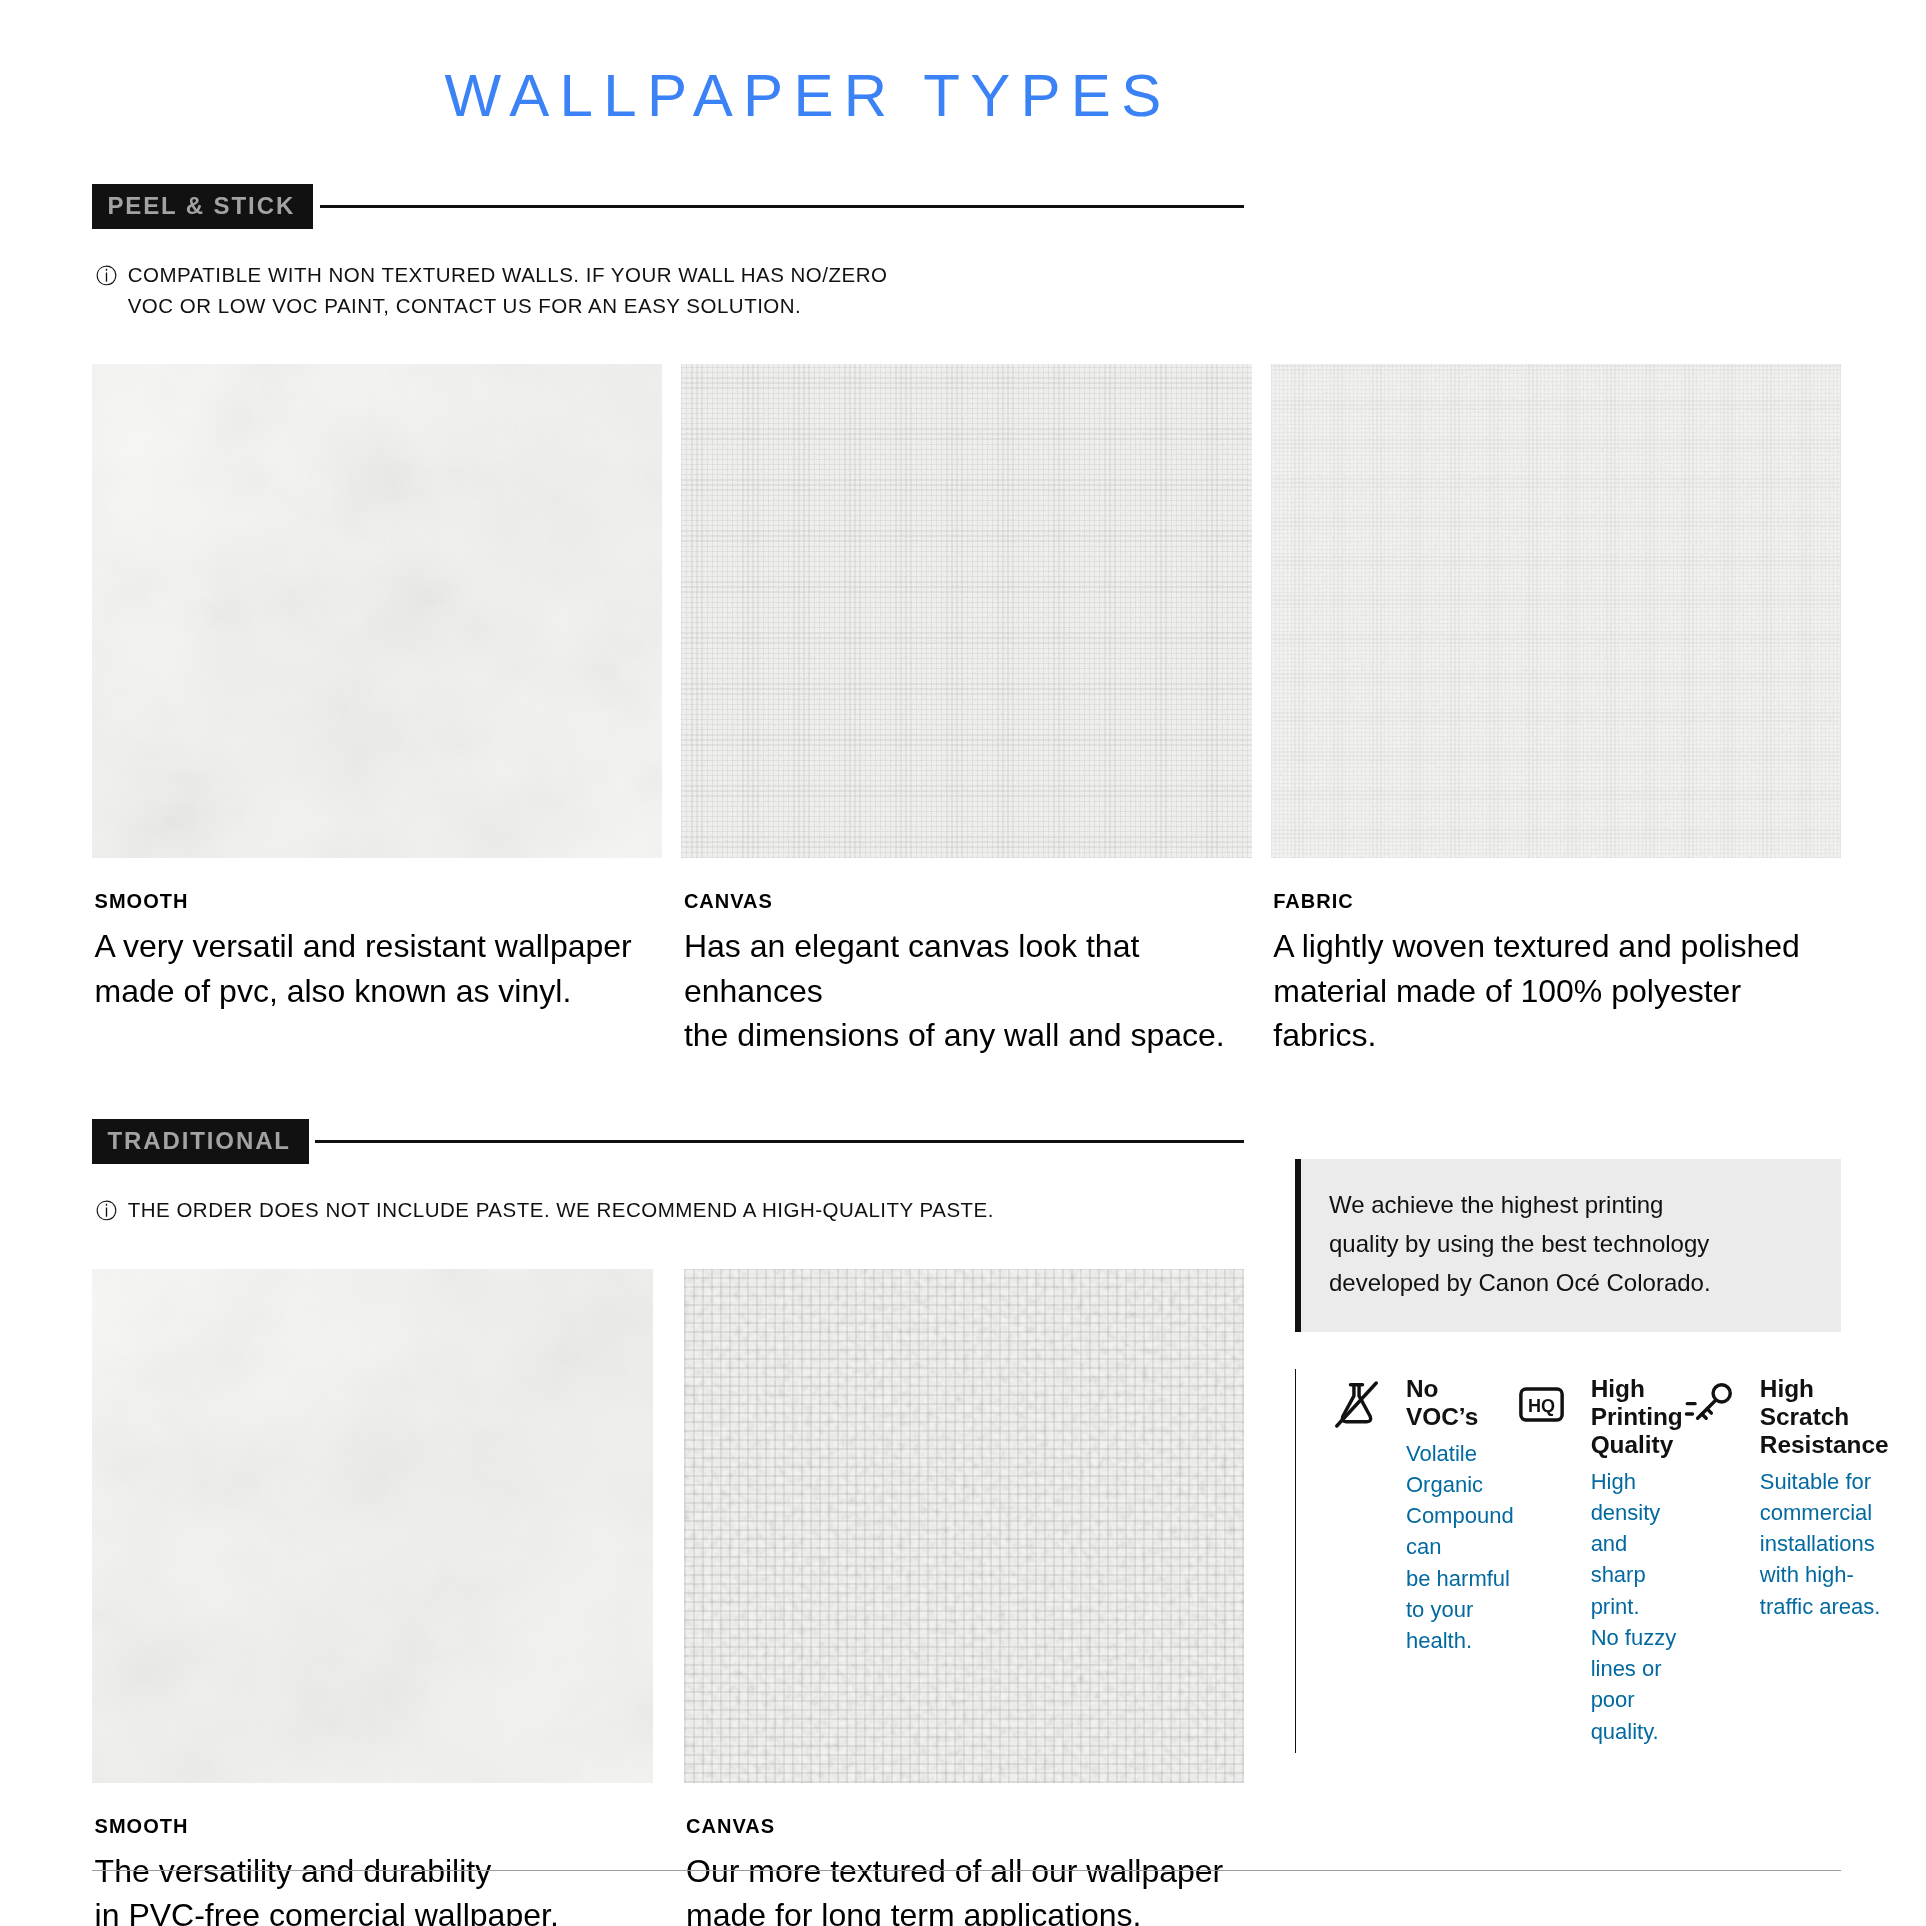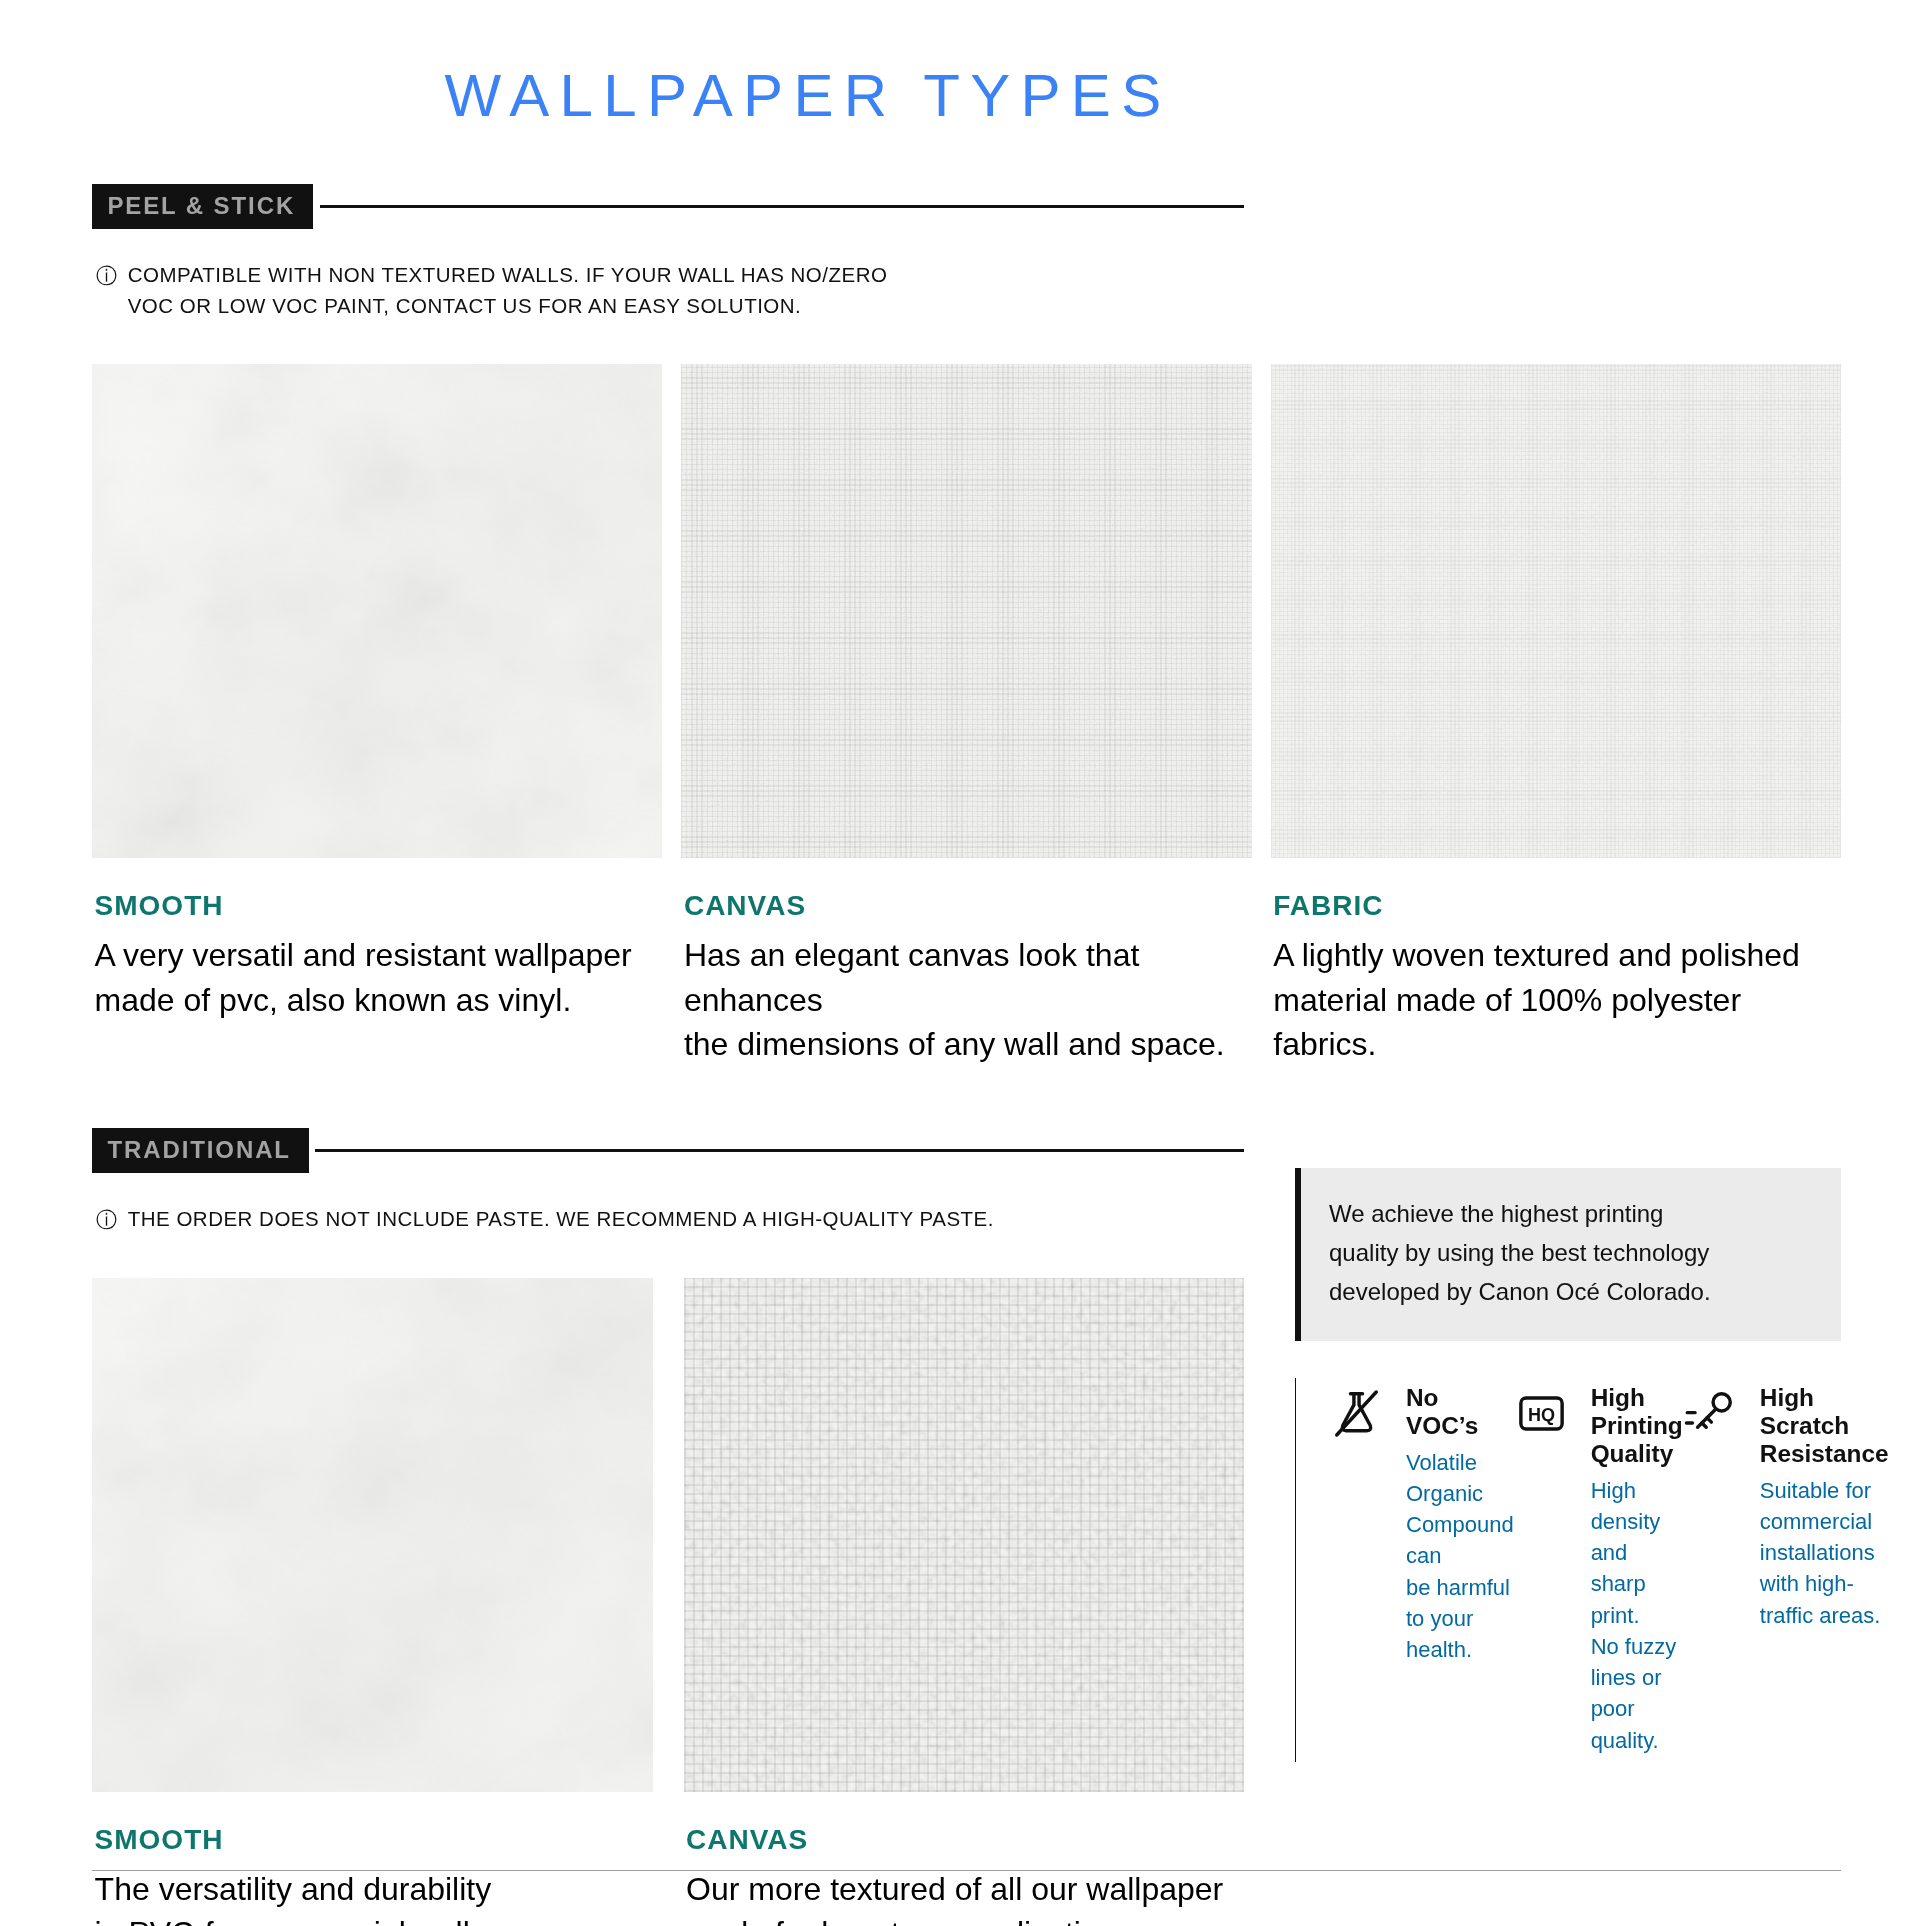--- a/index.html
+++ b/index.html
@@ -75,21 +75,21 @@
       repeating-linear-gradient(0deg,  rgba(120,120,120,0.07) 0 1.3px, rgba(255,255,255,0) 1.3px 3.9px),
       repeating-linear-gradient(90deg, rgba(120,120,120,0.07) 0 1.3px, rgba(255,255,255,0) 1.3px 3.9px);
   }
   .tex-canvas-coarse::after {
     background:
       repeating-linear-gradient(0deg,  rgba(100,100,100,0.12) 0 1.9px, rgba(255,255,255,0) 1.9px 9px),
       repeating-linear-gradient(90deg, rgba(100,100,100,0.12) 0 1.9px, rgba(255,255,255,0) 1.9px 9px);
   }
   .card-title {
     margin: 32px 0 11.6px 2.6px;
-    font-size: 28px; font-weight: 700; letter-spacing: 1px; color: #0f766e;
+    font-size: 20px; font-weight: 700; letter-spacing: 1px; color: #000000;
   }
   .card-desc {
     margin: 0 0 0 2.6px;
     font-size: 32px; line-height: 1.38; color: #000000;
   }
 
   
   .trad { display: grid; grid-template-columns: 1152px 546px; column-gap: 51px; margin-top: 62px; }
   .trad-left {}
   .trad-right {}

